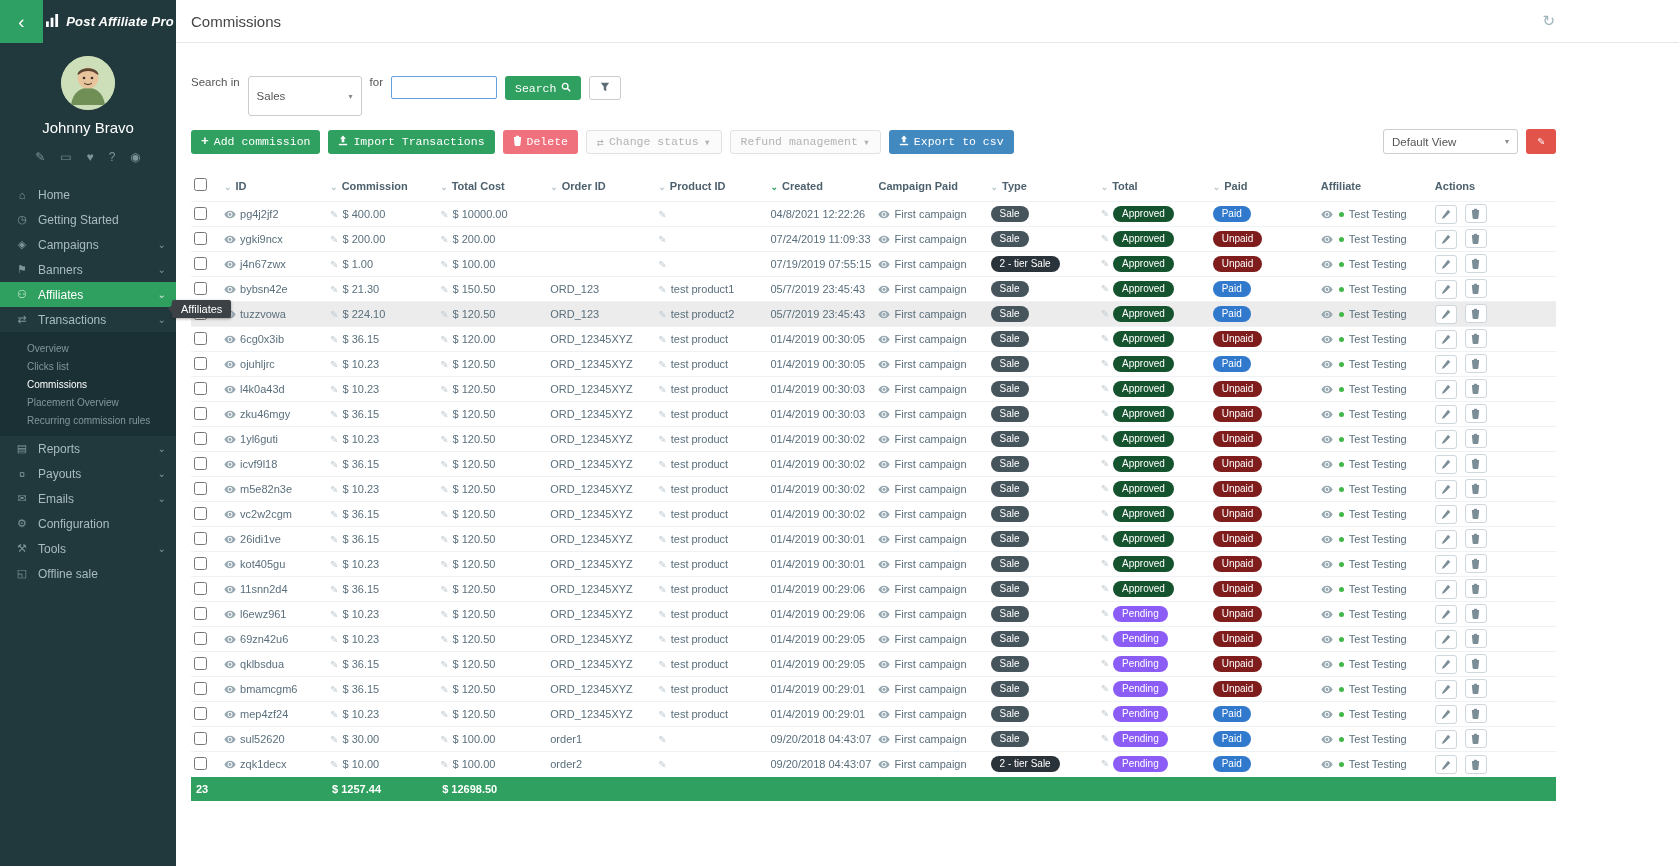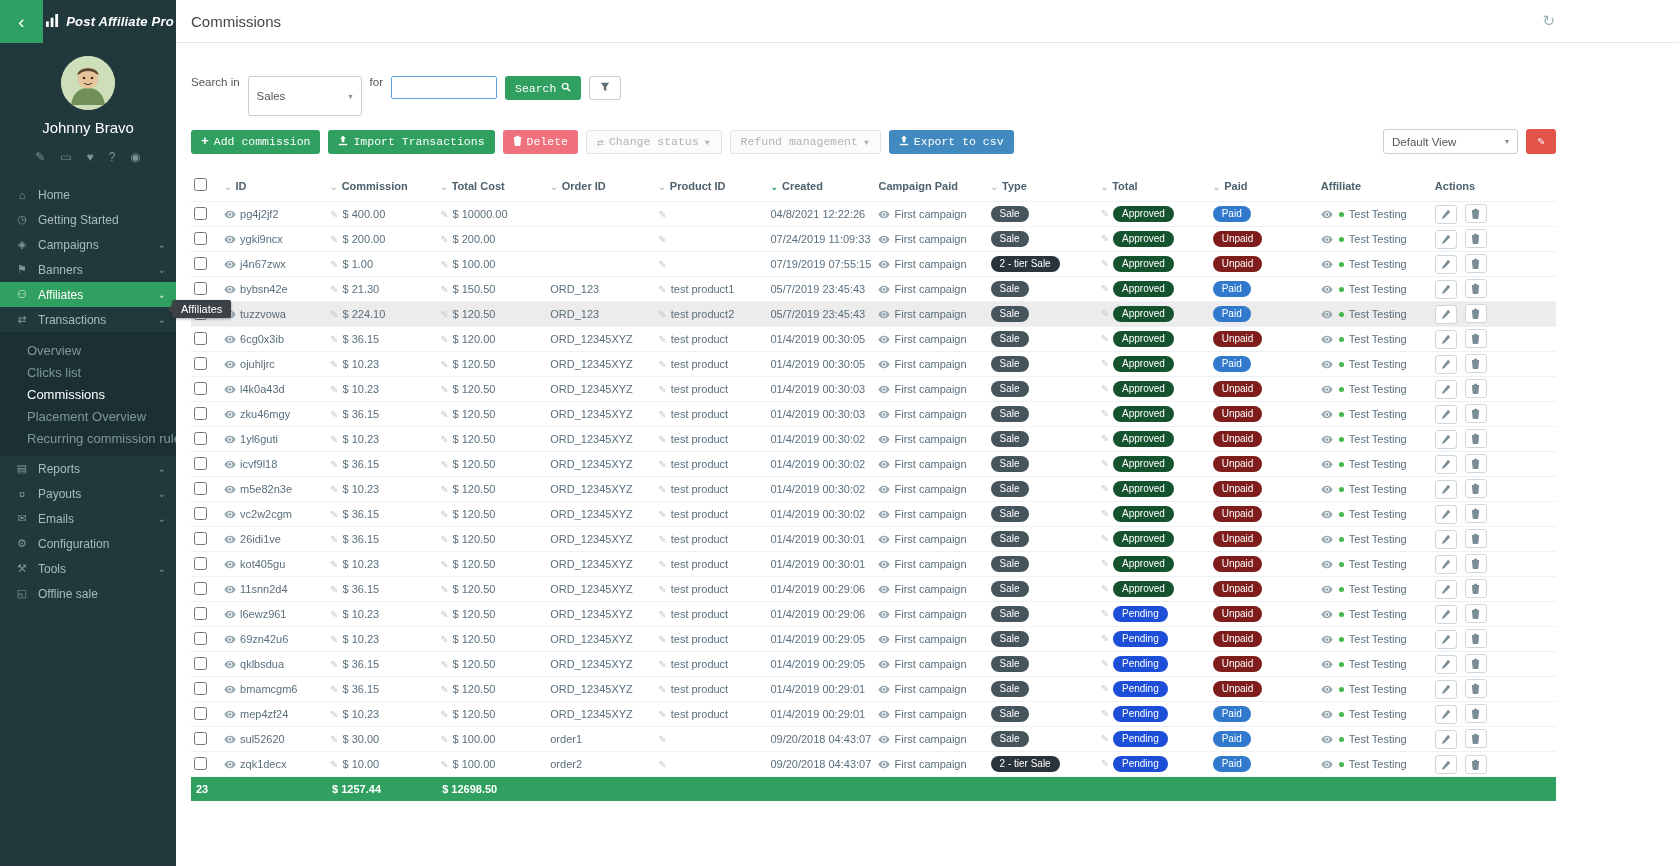--- a/index.html
+++ b/index.html
@@ -19,21 +19,21 @@
   .quick-icons{display:flex;justify-content:center;gap:15px;margin:14px 0 6px;color:#7d9599;font-size:12px}
   .quick-icons span{cursor:pointer}
   .nav{margin-top:10px}
   .nav-item{display:flex;align-items:center;height:25px;padding:0 10px 0 15px;color:#a9bcbf;font-size:12px;cursor:pointer;gap:9px}
   .nav-item .nav-icon{width:14px;font-size:11px;color:#7d9599;text-align:center}
   .nav-item .nav-label{flex:1;white-space:nowrap}
   .nav-item .nav-chevron{font-size:10px;color:#7d9599}
   .nav-item.active{background:#2fa05f;color:#fff}
   .nav-item.active .nav-icon,.nav-item.active .nav-chevron{color:#d8eedd}
   .subnav{background:#1b3034;padding:7px 0}
-  .subnav-item{padding:3.5px 6px 3.5px 27px;font-size:13px;color:#7f979b;cursor:pointer;white-space:nowrap}
+  .subnav-item{padding:3.5px 6px 3.5px 27px;font-size:10px;color:#7f979b;cursor:pointer;white-space:nowrap}
   .subnav-item.active{color:#fff}
 
   
   .tooltip{position:absolute;left:172px;top:300px;background:#3c4145;color:#fff;font-size:11px;padding:3px 9px;border-radius:2px;z-index:20;box-shadow:0 1px 3px rgba(0,0,0,.35)}
   .tooltip:before{content:"";position:absolute;left:-4px;top:50%;margin-top:-4px;border-top:4px solid transparent;border-bottom:4px solid transparent;border-right:4px solid #3c4145}
 
   
   .main{flex:1;display:flex;flex-direction:column;background:#fff;min-width:0}
   .topbar{height:43px;border-bottom:1px solid #e8e8e8;display:flex;align-items:center;padding:0 124px 0 15px;background:#fff;flex-shrink:0}
   .page-title{font-size:15px;color:#454545;font-weight:400}
@@ -69,21 +69,21 @@
   tbody td{padding:0 3px;height:25px;border-top:1px solid #eef2f4;overflow:hidden;white-space:nowrap;vertical-align:middle}
   tr.highlighted td{background:#ececec}
   .eye{margin-right:4px;cursor:pointer}
   .eye svg{vertical-align:-1px}
   .pencil{color:#c2ccd2;font-size:10px;margin-right:4px;cursor:pointer}
   .dot{display:inline-block;width:5px;height:5px;border-radius:50%;background:#43b649;margin:0 5px 1px 2px}
   .pill{display:inline-block;text-align:center;padding:3px 9px;border-radius:10px;color:#fff;font-size:10px;line-height:1}
   .pill-sale{background:#46545c}
   .pill-2tier{background:#2a333a}
   .pill-approved{background:#14532d}
-  .pill-pending{background:#1d4ed8}
+  .pill-pending{background:#8b5cf6}
   .pill-paid{background:#3079cd}
   .pill-unpaid{background:#7f1d1d}
   .action-btn{display:inline-flex;align-items:center;justify-content:center;width:22px;height:19px;border:1px solid #cdd7dc;border-radius:3px;background:#fff;cursor:pointer;margin-right:5px}
   tr.totals td{background:#2fa05f;color:#fff;font-weight:bold;padding:6px 5px;border:none;font-size:11px}
   input[type=checkbox]{width:13px;height:13px;cursor:pointer}
 </style>
 </head>
 <body>
 
 <div class="app">

